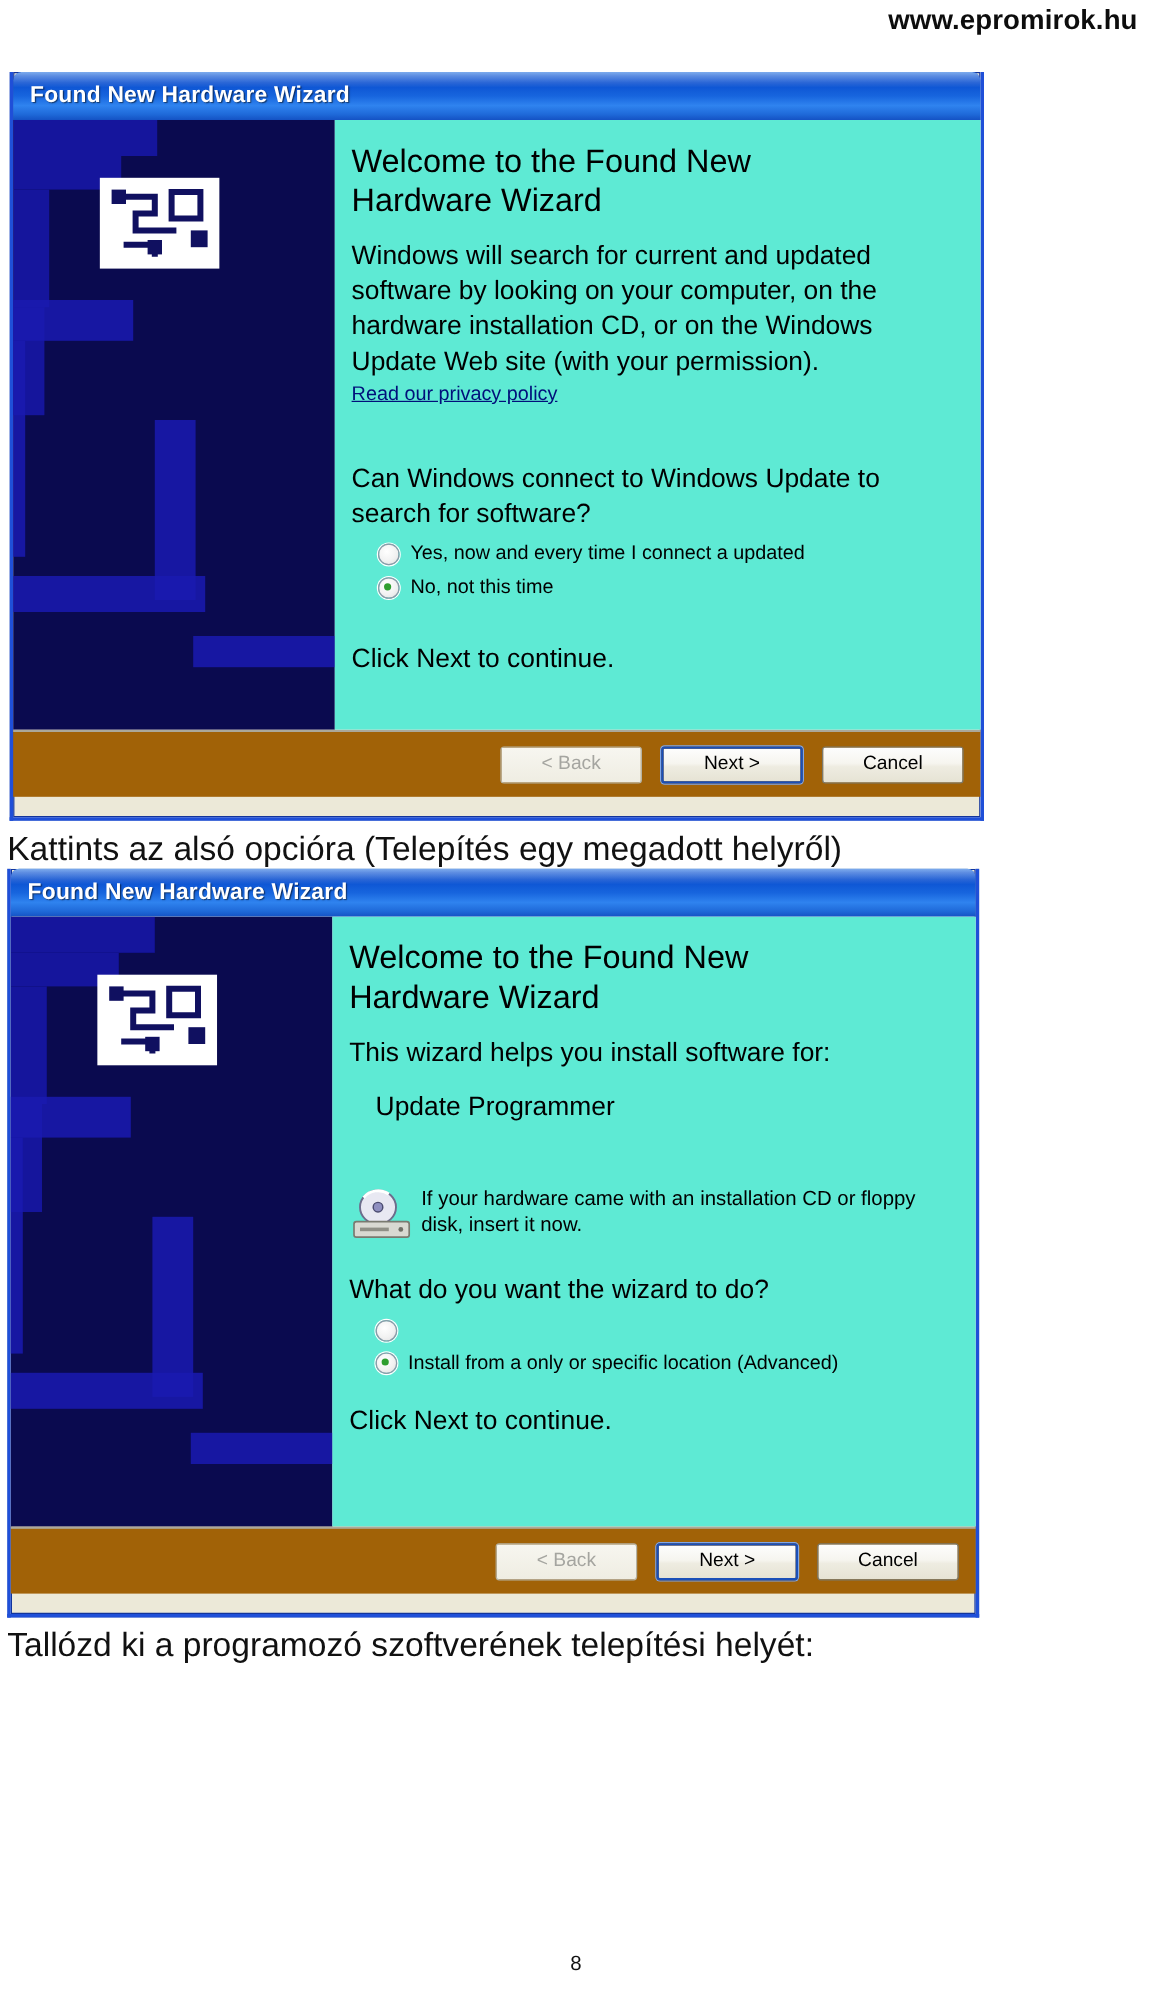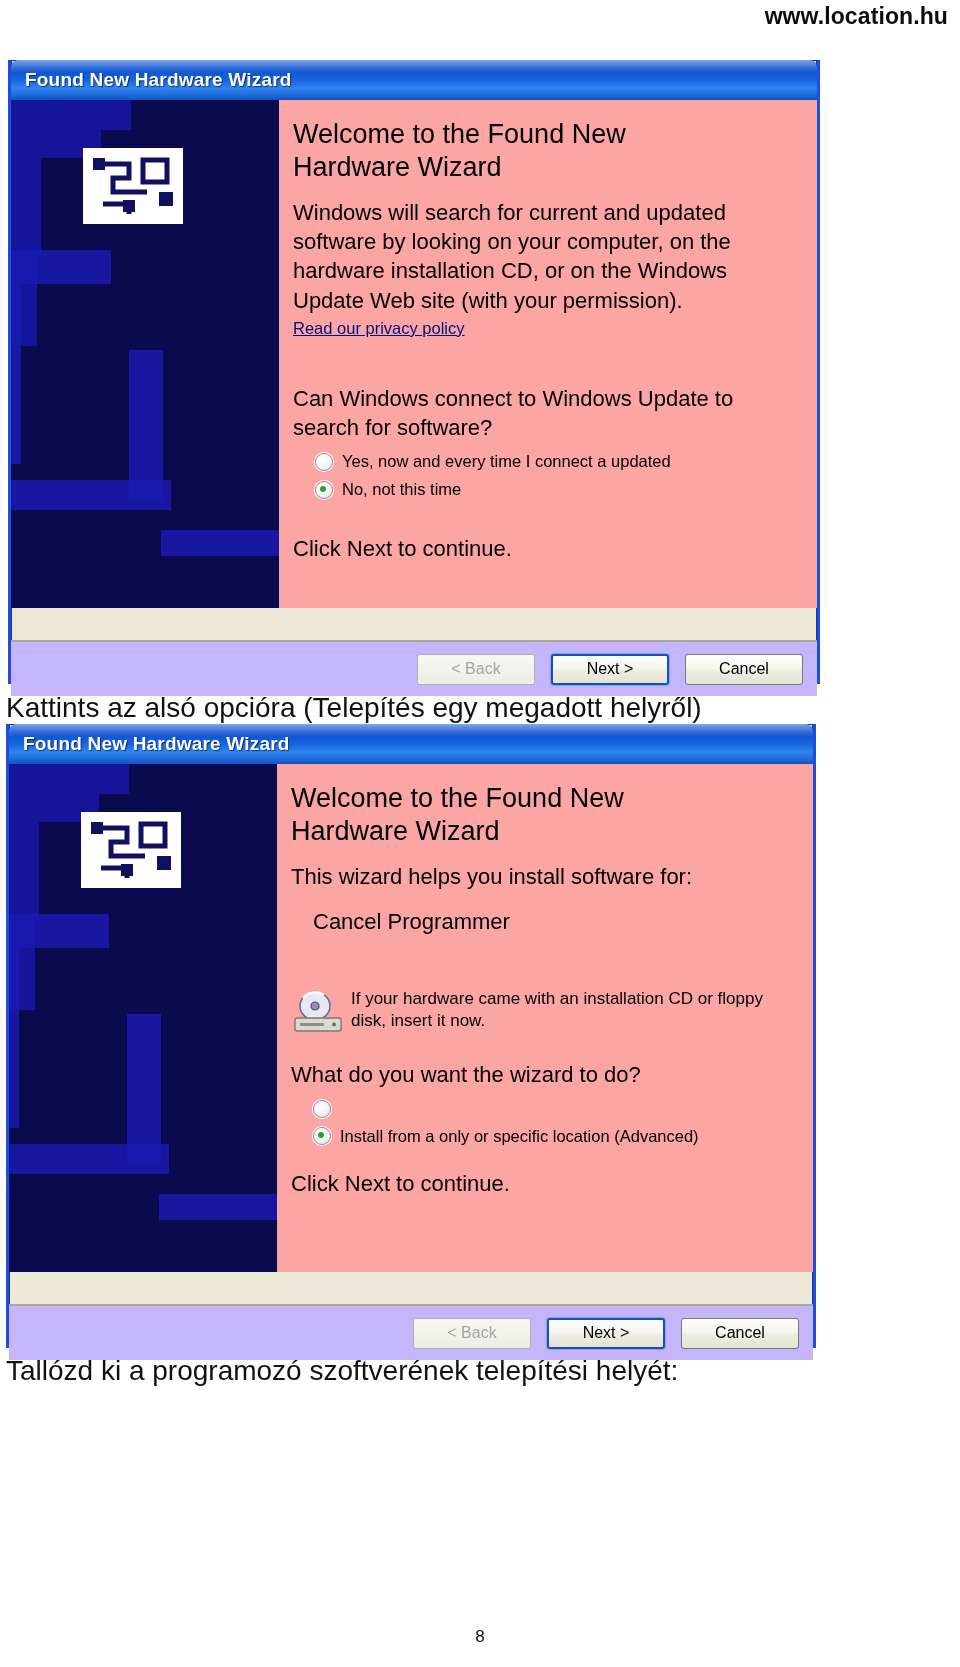--- a/index.html
+++ b/index.html
@@ -92,21 +92,21 @@
   .sb-icon {
     position: absolute;
     left: 72px;
     top: 48px;
     width: 100px;
     height: 76px;
   }
 
   .wiz-content {
     flex: 1 1 auto;
-    background: #fca5a5;
+    background: #5eead4;
     position: relative;
     padding: 18px 20px 0 14px;
     box-sizing: border-box;
   }
   .wiz-h1 {
     font-size: 27px;
     color: #000000;
     line-height: 1.22;
     margin: 0 0 14px 0;
     font-weight: 400;
@@ -175,28 +175,27 @@
   }
   .cd-note-text {
     font-size: 17px;
     font-weight: 400;
     color: #000;
     line-height: 1.28;
   }
 
   .wiz-footer {
     height: 56px;
-    background: #c4b5fd;
+    background: #a16207;
     border-top: 2px solid #aca899;
     display: flex;
     align-items: center;
     justify-content: flex-end;
     padding-right: 14px;
     box-sizing: border-box;
-    margin-top: 32px;
   }
   .btn {
     height: 31px;
     min-width: 118px;
     box-sizing: border-box;
     background: linear-gradient(to bottom, #fdfdfd 0%, #f6f5ef 45%, #eeece1 55%, #e6e3d4 100%);
     border: 1px solid #7b7a6e;
     border-radius: 3px;
     font-size: 16px;
     color: #000;
@@ -233,21 +232,21 @@
     bottom: 20px;
     text-align: center;
     font-size: 17px;
     color: #111;
   }
 </style>
 </head>
 <body>
 
 <div class="site-header">
-  <span class="url">www.location.hu</span>
+  <span class="url">www.epromirok.hu</span>
 </div>
 
 <div class="wizard" style="left:8px; top:60px; width:812px; height:624px;">
 
   <div class="wiz-titlebar">
     <div class="tb-gloss"></div>
     <div class="wiz-title">Found New Hardware Wizard</div>
   </div>
 
   <div class="wiz-body" style="height:508px;">
@@ -348,21 +347,21 @@
           </g>
         </svg>
       </div>
     </div>
 
     <div class="wiz-content">
       <h1 class="wiz-h1">Welcome to the Found New Hardware Wizard</h1>
       <p class="wiz-p">This wizard helps you install software for:</p>
 
       <div class="spacer-sm"></div>
-      <p class="wiz-p" style="margin-left:22px;">Cancel Programmer</p>
+      <p class="wiz-p" style="margin-left:22px;">Update Programmer</p>
 
       <div class="spacer-lg"></div>
 
       <div class="cd-note">
         <div class="cd-icon">
           <svg width="54" height="44" viewBox="0 0 54 44">
             <ellipse cx="24" cy="16" rx="15" ry="14" fill="#e8e8f2" stroke="#6d6d8c" stroke-width="1.6"></ellipse>
             <ellipse cx="24" cy="16" rx="4" ry="4" fill="#8f8fc0" stroke="#4b4b70" stroke-width="1.2"></ellipse>
             <path d="M12 8 A15 14 0 0 1 33 5" fill="none" stroke="#ffffff" stroke-width="2.4"></path>
             <rect x="4" y="28" width="46" height="13" rx="2" fill="#d9d9d2" stroke="#7a7a70" stroke-width="1.4"></rect>

